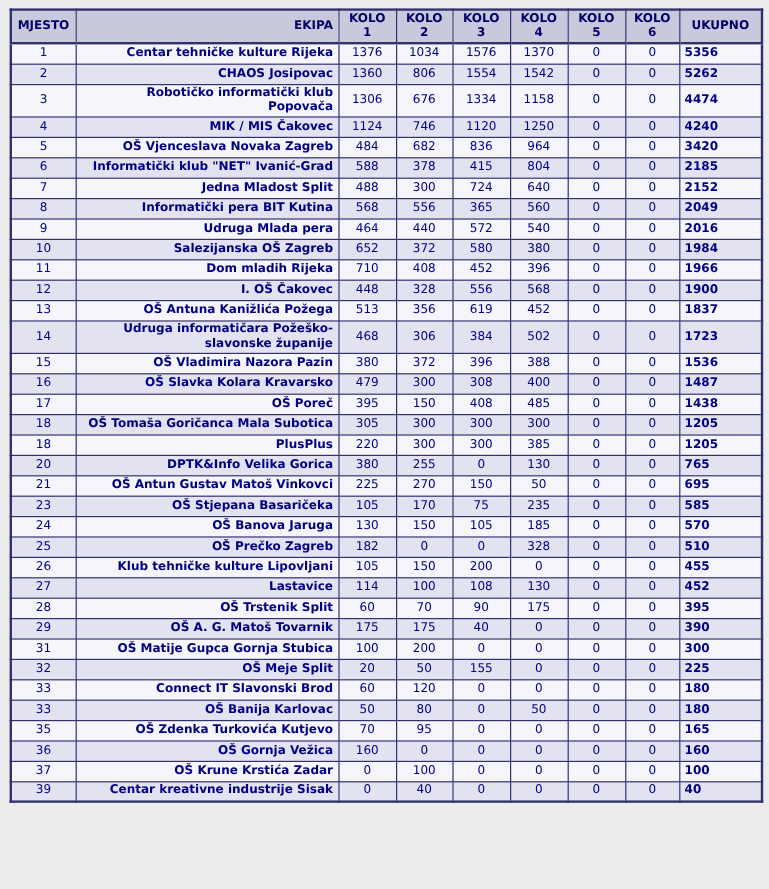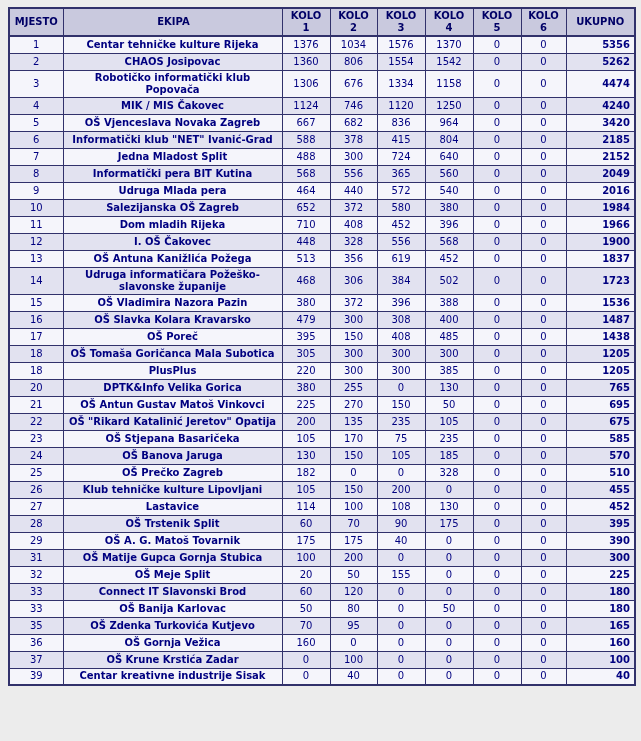--- a/index.html
+++ b/index.html
@@ -33,28 +33,28 @@
     line-height: 12px;
   }
   table.results thead th {
     background: var(--header-bg, #c9c9de);
     color: var(--header-text, #000066);
     font-weight: bold;
     height: 19px;
     text-align: center;
     border-bottom-width: 2px;
   }
-  table.results thead th.col-team { text-align: center; padding-left: 6px; }
+  table.results thead th.col-team { text-align: right; padding-left: 6px; }
   table.results tbody tr { height: 17px; }
   table.results tbody tr:nth-child(odd)  { background: var(--row-odd-bg, #f5f5fb); }
   table.results tbody tr:nth-child(even) { background: var(--row-even-bg, #e2e2f0); }
   td.cell-rank  { text-align: center; }
-  td.cell-team  { text-align: center; font-weight: bold; padding-left: 6px; }
+  td.cell-team  { text-align: right; font-weight: bold; padding-left: 6px; }
   td.cell-score { text-align: center; }
-  td.cell-total { text-align: right; font-weight: bold; color: var(--total-text, #000066); }
+  td.cell-total { text-align: left; font-weight: bold; color: var(--total-text, #000066); }
 </style>
 </head>
 <body>
 
 <div class="page">
   <table class="results">
     <colgroup>
         <col style="width: 54px;">
         <col style="width: 219px;">
         <col style="width: 48px;">
@@ -119,21 +119,21 @@
           <td class="cell-score">746</td>
           <td class="cell-score">1120</td>
           <td class="cell-score">1250</td>
           <td class="cell-score">0</td>
           <td class="cell-score">0</td>
           <td class="cell-total">4240</td>
         </tr>
         <tr>
           <td class="cell-rank">5</td>
           <td class="cell-team">OŠ Vjenceslava Novaka Zagreb</td>
-          <td class="cell-score">667</td>
+          <td class="cell-score">484</td>
           <td class="cell-score">682</td>
           <td class="cell-score">836</td>
           <td class="cell-score">964</td>
           <td class="cell-score">0</td>
           <td class="cell-score">0</td>
           <td class="cell-total">3420</td>
         </tr>
         <tr>
           <td class="cell-rank">6</td>
           <td class="cell-team">Informatički klub "NET" Ivanić-Grad</td>
@@ -304,31 +304,20 @@
           <td class="cell-team">OŠ Antun Gustav Matoš Vinkovci</td>
           <td class="cell-score">225</td>
           <td class="cell-score">270</td>
           <td class="cell-score">150</td>
           <td class="cell-score">50</td>
           <td class="cell-score">0</td>
           <td class="cell-score">0</td>
           <td class="cell-total">695</td>
         </tr>
         <tr>
-          <td class="cell-rank">22</td>
-          <td class="cell-team">OŠ "Rikard Katalinić Jeretov" Opatija</td>
-          <td class="cell-score">200</td>
-          <td class="cell-score">135</td>
-          <td class="cell-score">235</td>
-          <td class="cell-score">105</td>
-          <td class="cell-score">0</td>
-          <td class="cell-score">0</td>
-          <td class="cell-total">675</td>
-        </tr>
-        <tr>
           <td class="cell-rank">23</td>
           <td class="cell-team">OŠ Stjepana Basaričeka</td>
           <td class="cell-score">105</td>
           <td class="cell-score">170</td>
           <td class="cell-score">75</td>
           <td class="cell-score">235</td>
           <td class="cell-score">0</td>
           <td class="cell-score">0</td>
           <td class="cell-total">585</td>
         </tr>

